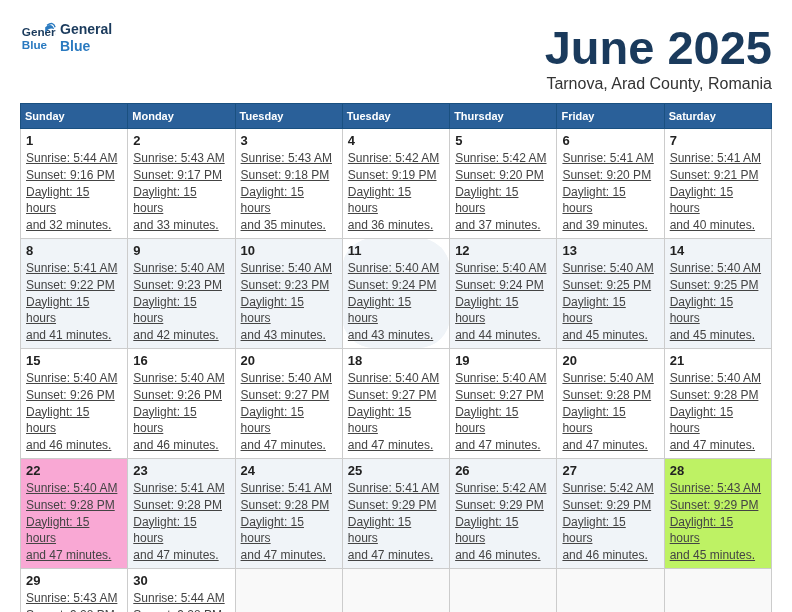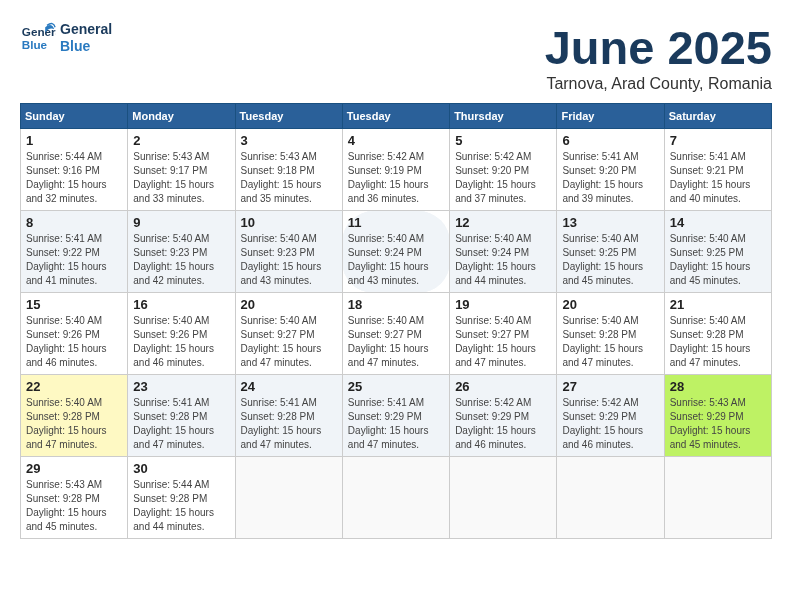--- a/index.html
+++ b/index.html
@@ -68,23 +68,24 @@
       background: inherit;
     }
     .day-num {
       font-size: 13px;
       font-weight: bold;
       color: #222;
       display: block;
       margin-bottom: 2px;
     }
     .day-info {
-      font-size: 10px;
+      font-size: 12px;
       color: #444;
       line-height: 1.4;
+      text-decoration: underline;
     }
     .empty-cell {
       background: #f9f9f9 !important;
     }
   </style>
 </head>
 <body>
 
 <div class="header-area">
   <div class="logo">
@@ -202,21 +203,21 @@
         <td>
           <span class="day-num">20</span>
           <div class="day-info">Sunrise: 5:40 AM<br>Sunset: 9:28 PM<br>Daylight: 15 hours<br>and 47 minutes.</div>
         </td>
         <td>
           <span class="day-num">21</span>
           <div class="day-info">Sunrise: 5:40 AM<br>Sunset: 9:28 PM<br>Daylight: 15 hours<br>and 47 minutes.</div>
         </td>
       </tr>
       <tr style="background: rgb(240, 244, 248);">
-        <td style="background: #fef9c3;">
+        <td style="background: #f9a8d4;">
           <span class="day-num">22</span>
           <div class="day-info">Sunrise: 5:40 AM<br>Sunset: 9:28 PM<br>Daylight: 15 hours<br>and 47 minutes.</div>
         </td>
         <td style="background: rgb(240, 244, 248);">
           <span class="day-num">23</span>
           <div class="day-info">Sunrise: 5:41 AM<br>Sunset: 9:28 PM<br>Daylight: 15 hours<br>and 47 minutes.</div>
         </td>
         <td style="background: rgb(240, 244, 248);">
           <span class="day-num">24</span>
           <div class="day-info">Sunrise: 5:41 AM<br>Sunset: 9:28 PM<br>Daylight: 15 hours<br>and 47 minutes.</div>

